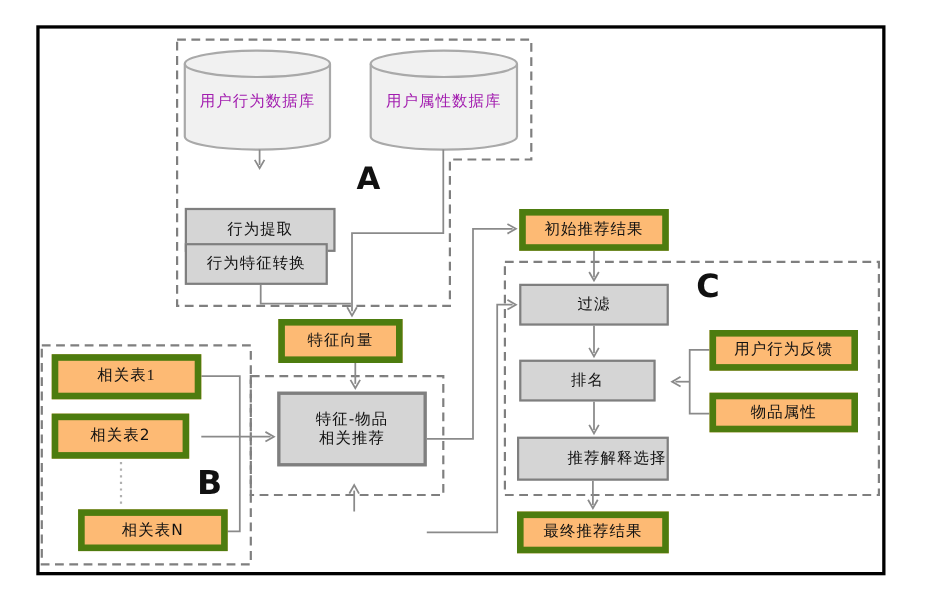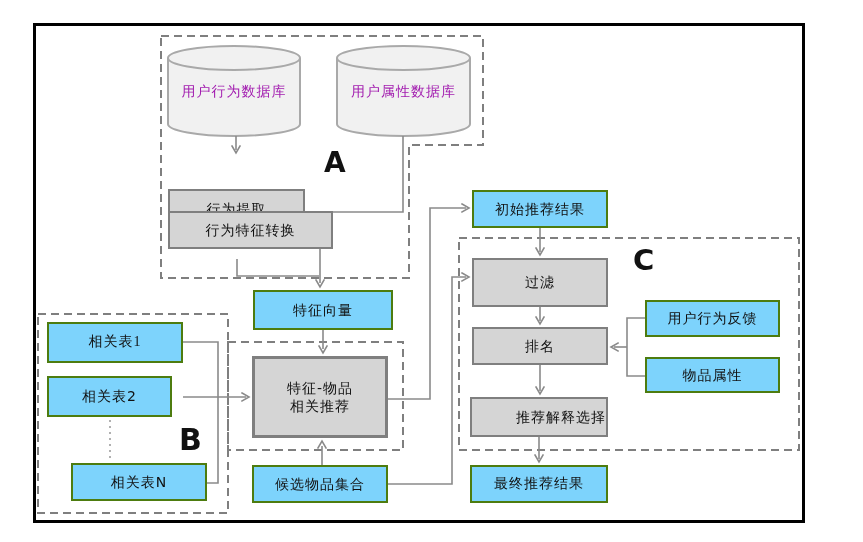--- a/index.html
+++ b/index.html
@@ -4,21 +4,21 @@
 <style>
   html,body{margin:0;padding:0;background:#ffffff;}
   body{width:863px;height:542px;font-family:"DejaVu Sans",sans-serif;}
   .canvas{position:relative;width:863px;height:542px;background:#ffffff;overflow:hidden;}
   .frame{position:absolute;left:33px;top:23px;width:772px;height:500px;border:3px solid #000;box-sizing:border-box;}
   svg.layer{position:absolute;left:0;top:0;width:863px;height:542px;}
   .node{position:absolute;display:flex;align-items:center;justify-content:center;
         text-align:center;font-size:14px;color:#111;box-sizing:border-box;line-height:1.3;
         letter-spacing:1px;}
   .dark{background:#d5d5d5;border:2px solid #7f7f7f;}
-  .light{background:#7dd3fc;border:2px solid #4d7c0f;}
+  .light{background:#fdba74;border:6px solid #4d7c0f;}
   .big{border-width:3px;}
   .cyl-label{position:absolute;display:flex;align-items:center;justify-content:center;
         text-align:center;font-size:14px;color:#a21caf;letter-spacing:1px;}
   .group-label{position:absolute;font-weight:bold;color:#111;font-family:"DejaVu Sans",sans-serif;}
   .lbl-a{left:324px;top:146px;font-size:28px;}
   .lbl-b{left:179px;top:422px;font-size:30px;}
   .lbl-c{left:633px;top:243px;font-size:29px;}
   .dashedshape{fill:none;stroke:#7f7f7f;stroke-width:2;stroke-dasharray:8 5;}
   .cylshape{fill:#f1f1f1;stroke:#a9a9a9;stroke-width:2;}
   .conn{fill:none;stroke:#8a8a8a;stroke-width:1.6;}
@@ -88,44 +88,43 @@
 
   <div class="group-label lbl-a">A</div>
   <div class="group-label lbl-b">B</div>
   <div class="group-label lbl-c">C</div>
 
   <div class="cyl-label" style="left:168px;top:64px;width:132px;height:55px;">用户行为数据库</div>
   <div class="cyl-label" style="left:337px;top:64px;width:133px;height:55px;">用户属性数据库</div>
 
   <div class="node dark" style="left:168px;top:155px;width:137px;height:40px;margin-top:34px;">行为提取</div>
 
-  <div class="node dark" style="left:168px;top:211px;width:165px;height:38px;">行为特征转换</div>
+  <div class="node dark" style="left:168px;top:221px;width:130px;height:38px;">行为特征转换</div>
 
-  <div class="node light" style="left:253px;top:290px;width:140px;height:40px;">特征向量</div>
+  <div class="node light" style="left:253px;top:290px;width:113px;height:40px;">特征向量</div>
 
   <div class="node light" style="left:47px;top:322px;width:136px;height:41px;font-family:Liberation Serif, serif;">相关表1</div>
 
   <div class="node light" style="left:47px;top:376px;width:125px;height:41px;">相关表2</div>
 
   <div class="node light" style="left:47px;top:463px;width:136px;height:38px;margin-left:24px;">相关表N</div>
 
-  <div class="node dark big" style="left:252px;top:356px;width:136px;height:82px;flex-direction:column;">
+  <div class="node dark big" style="left:252px;top:356px;width:136px;height:68px;flex-direction:column;">
     <span>特征-物品</span>
     <span>相关推荐</span>
   </div>
 
   <div class="node light" style="left:472px;top:190px;width:136px;height:38px;">初始推荐结果</div>
 
-  <div class="node dark" style="left:472px;top:258px;width:136px;height:49px;">过滤</div>
+  <div class="node dark" style="left:472px;top:258px;width:136px;height:38px;">过滤</div>
 
-  <div class="node dark" style="left:472px;top:327px;width:136px;height:38px;">排名</div>
+  <div class="node dark" style="left:472px;top:327px;width:124px;height:38px;">排名</div>
 
   <div class="node light" style="left:645px;top:300px;width:135px;height:37px;">用户行为反馈</div>
 
   <div class="node light" style="left:645px;top:357px;width:135px;height:36px;">物品属性</div>
 
   <div class="node dark" style="left:470px;top:397px;width:138px;height:40px;padding-left:44px;">推荐解释选择</div>
 
   <div class="node light" style="left:470px;top:465px;width:138px;height:38px;font-family:Liberation Mono, monospace;">最终推荐结果</div>
 
-  <div class="node light" style="left:252px;top:465px;width:136px;height:38px;">候选物品集合</div>
 
 </div>
 
 </body></html>

